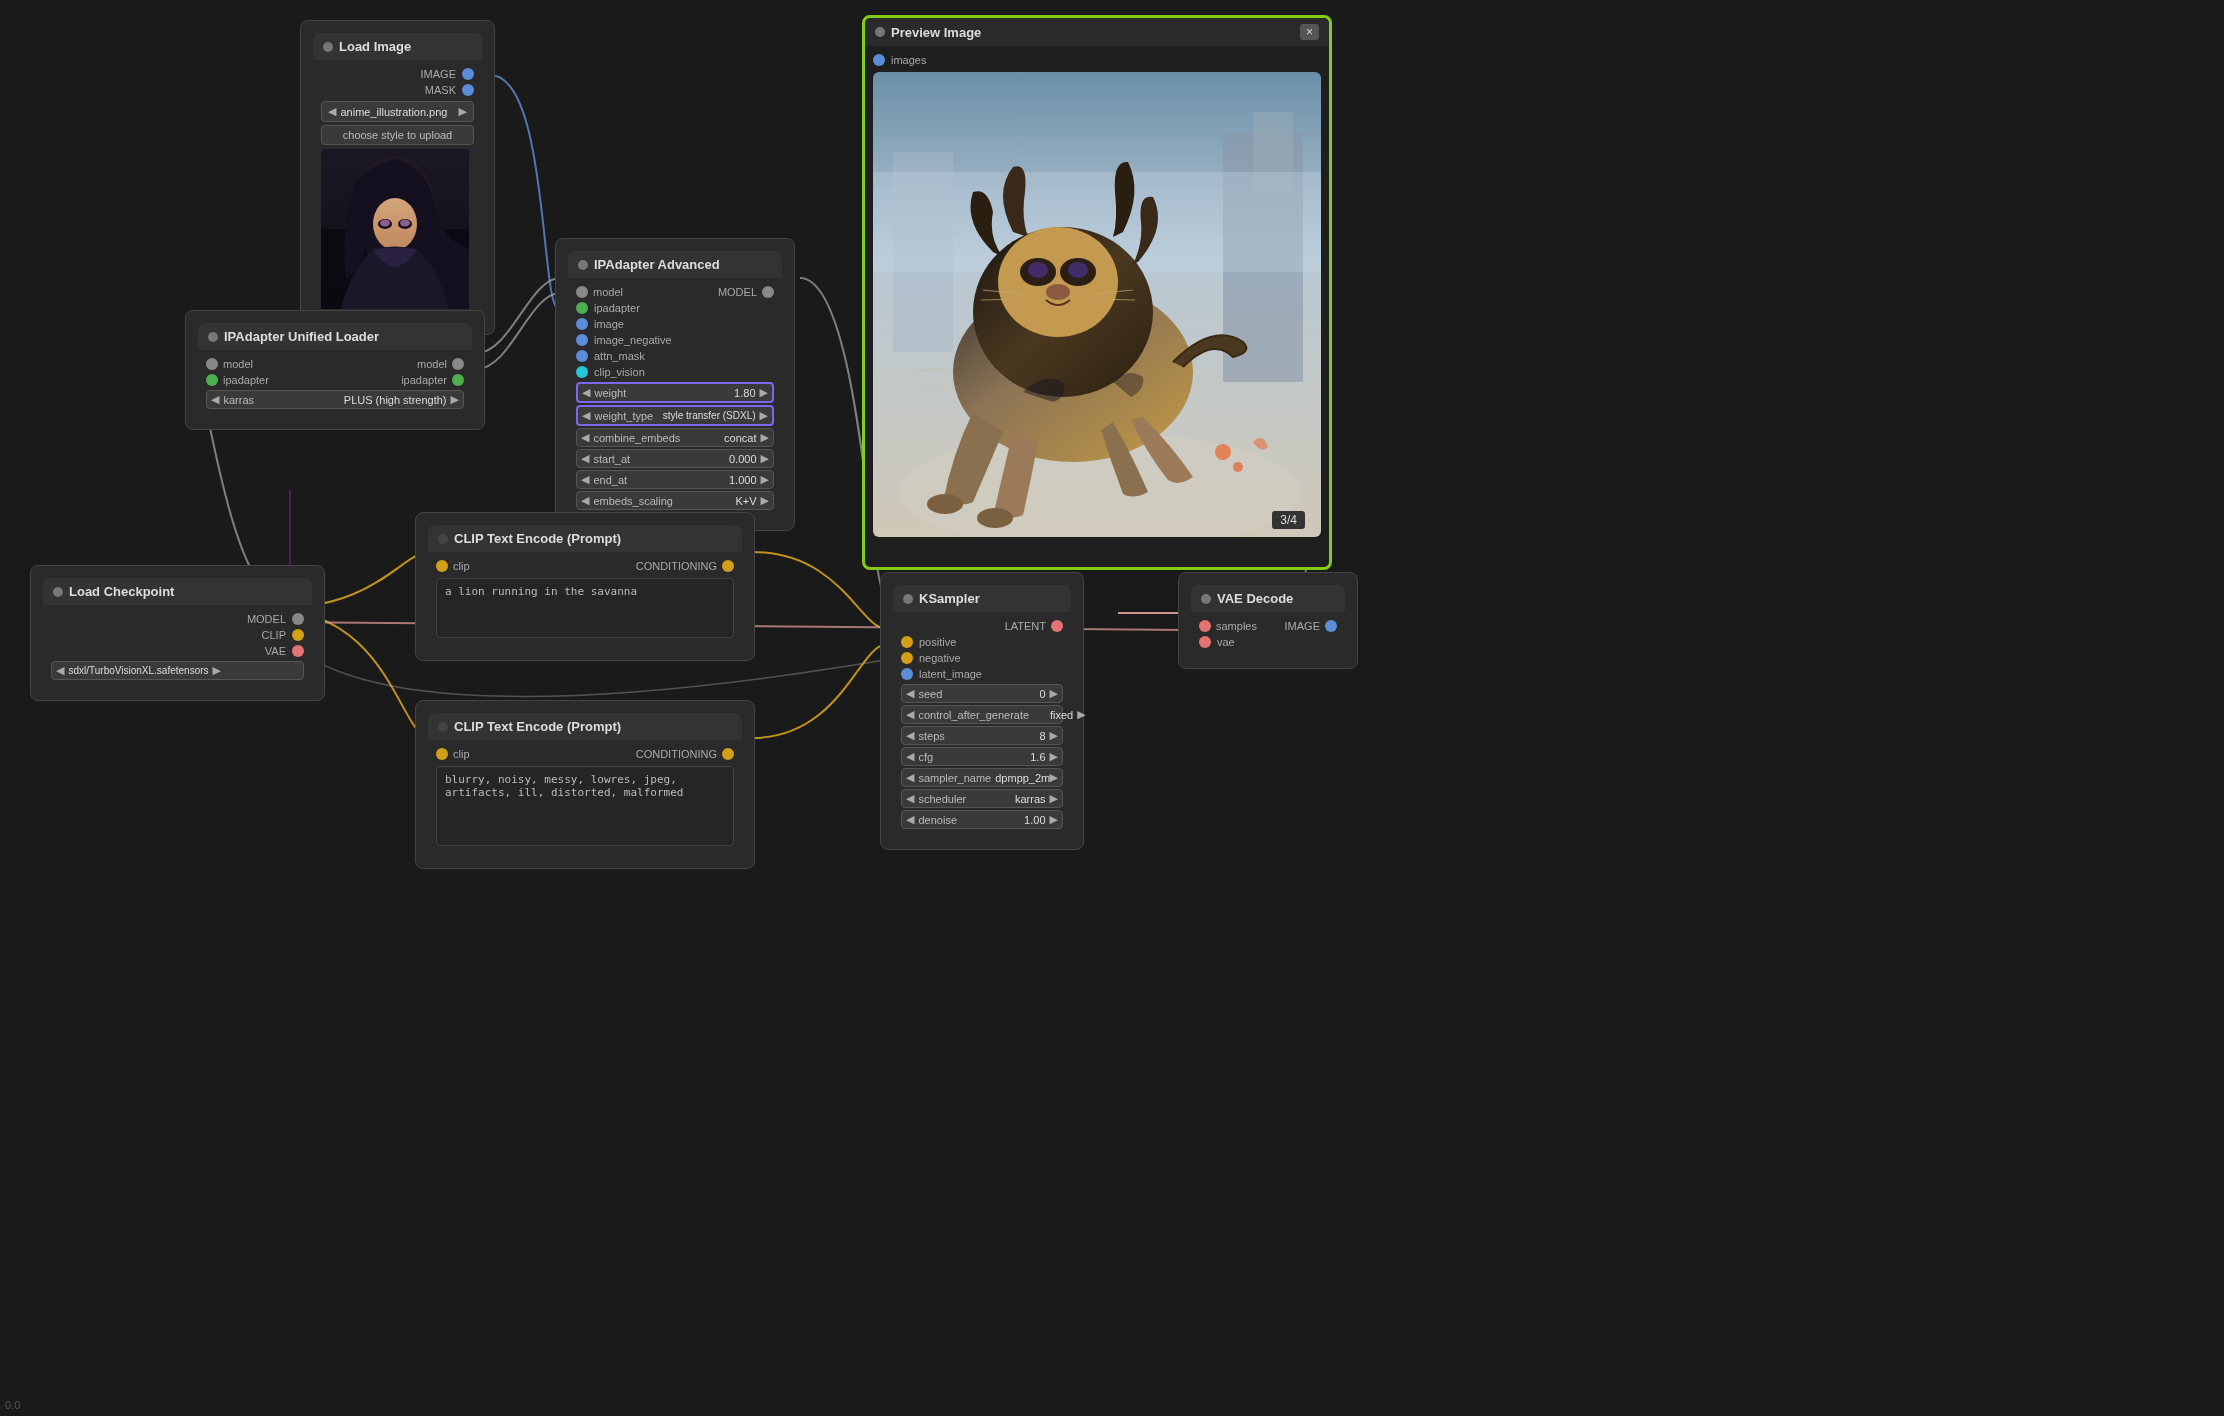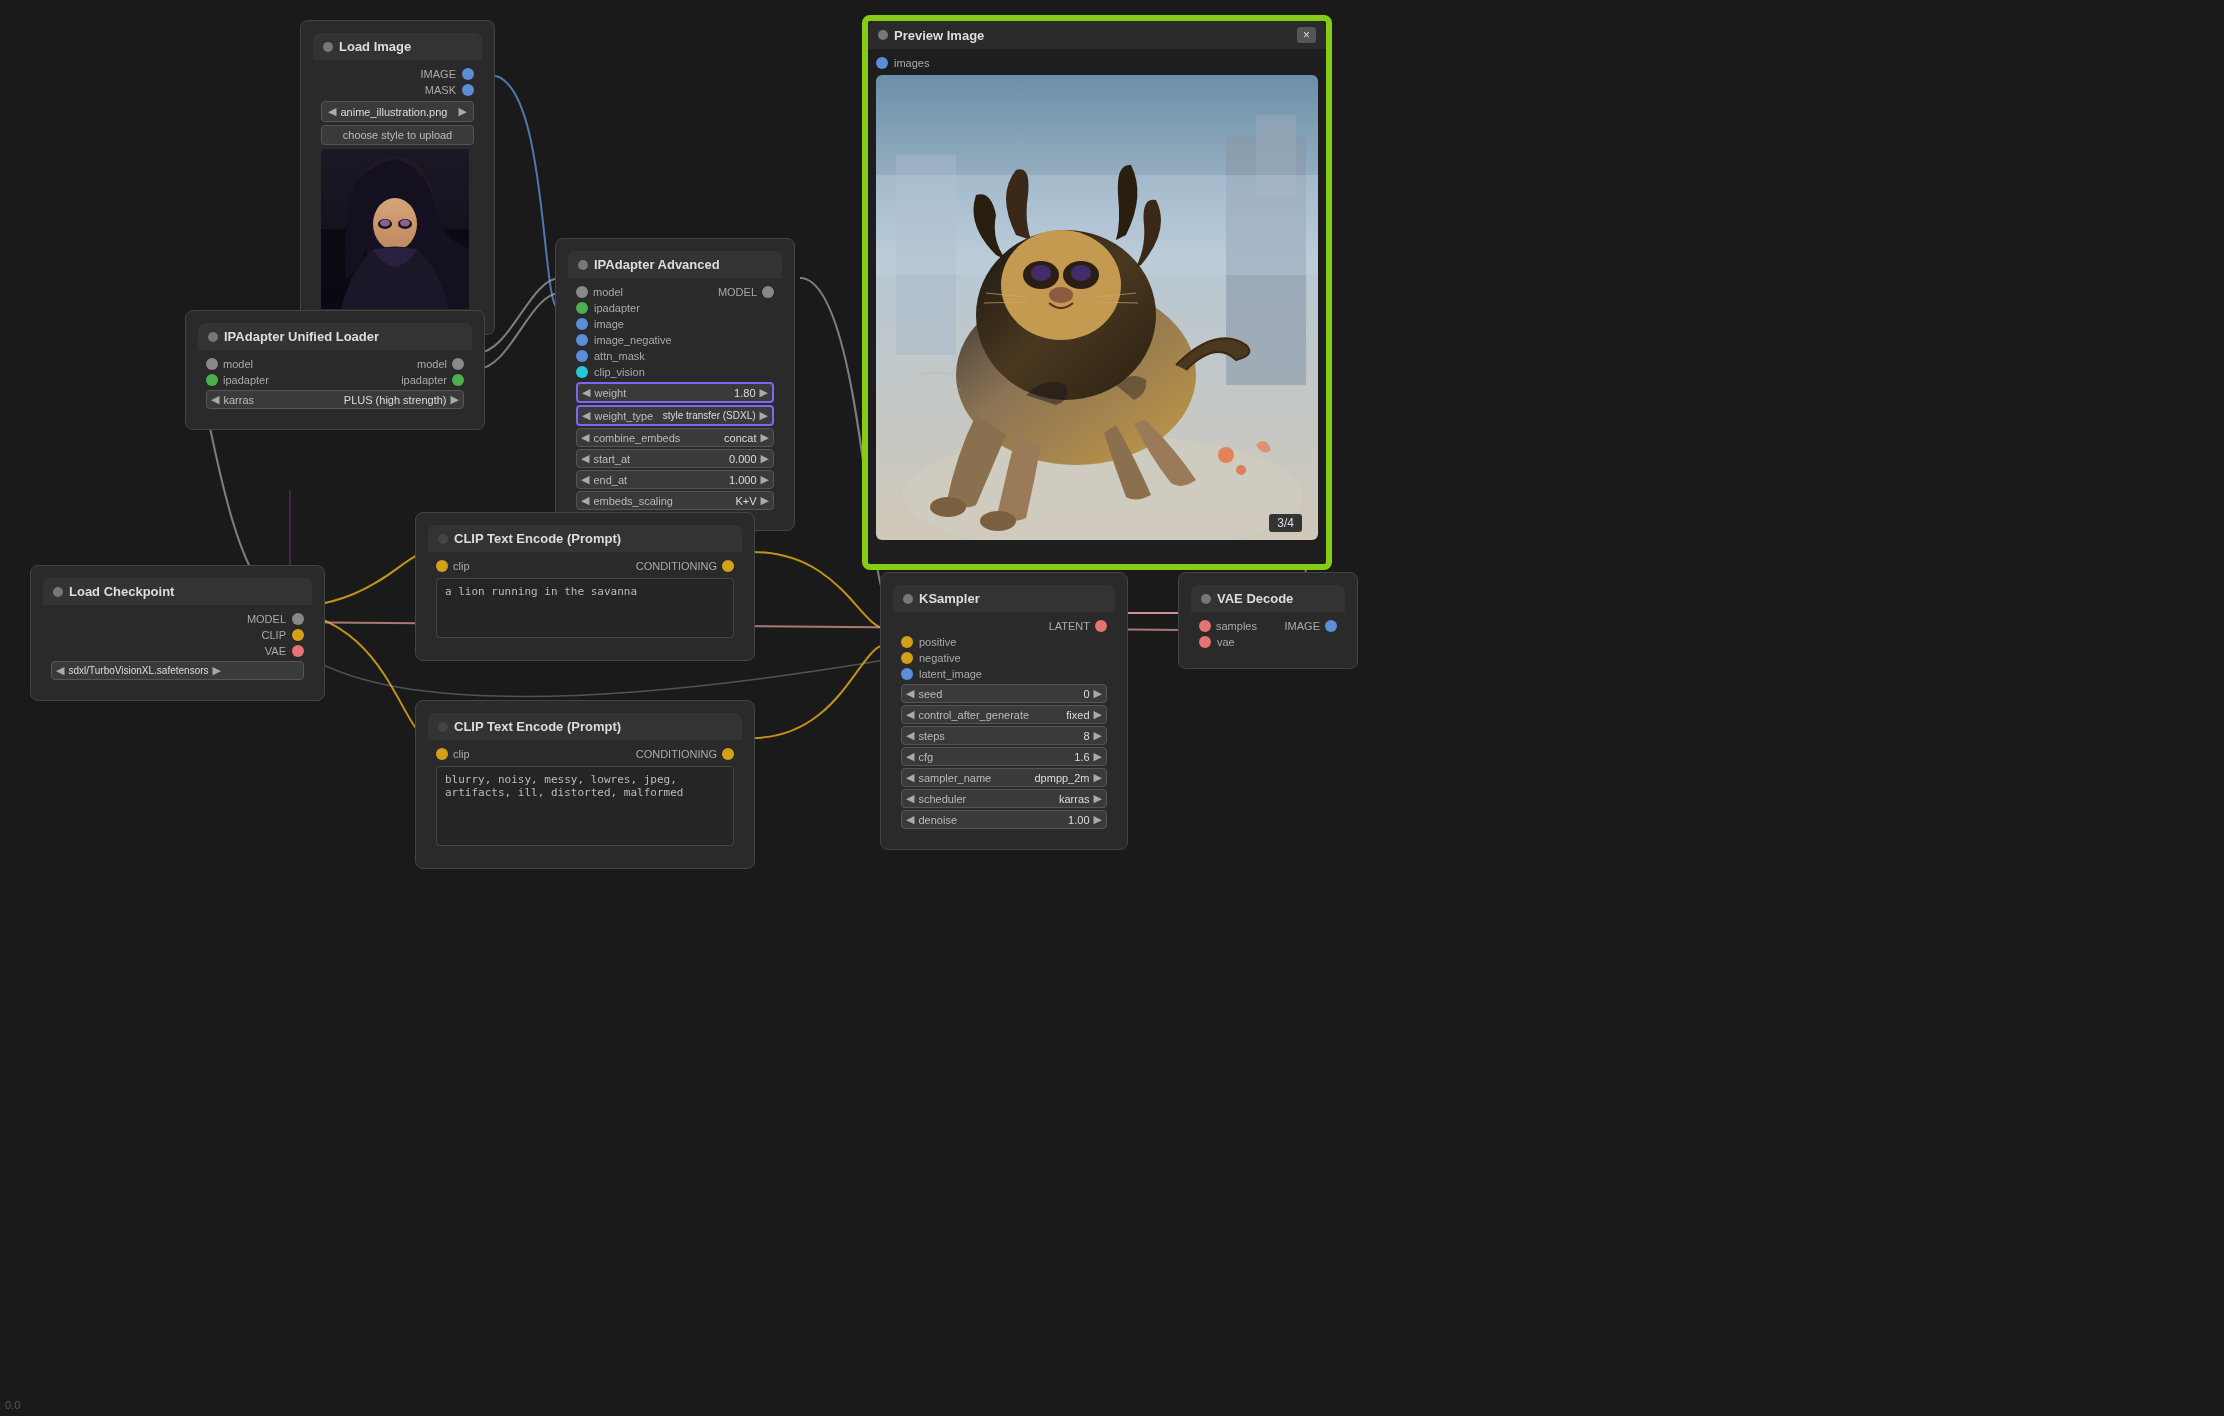--- a/index.html
+++ b/index.html
@@ -158,21 +158,21 @@
 
     .preview-image-container {
       margin: 4px 0;
       border-radius: 4px;
       overflow: hidden;
     }
 
     .canvas-node {
       position: absolute;
       background: #1e1e1e;
-      border: 6px solid #84cc16;
+      border: 3px solid #84cc16;
       border-radius: 8px;
     }
 
     .canvas-header {
       background: #2a2a2a;
       border-radius: 7px 7px 0 0;
       padding: 6px 10px;
       font-size: 13px;
       font-weight: 600;
       color: #ddd;
@@ -475,21 +475,21 @@
       </div>
       <div style="display:flex; align-items:center; gap:5px;">
         <span class="port-label">CONDITIONING</span>
         <div class="port port-yellow"></div>
       </div>
     </div>
     <div class="text-area-content" style="min-height:80px;">blurry, noisy, messy, lowres, jpeg, artifacts, ill, distorted, malformed</div>
   </div>
 </div>
 
-<div class="node" style="left:880px; top:572px; width:248px;">
+<div class="node" style="left:880px; top:572px; width:204px;">
   <div class="node-header">
     <span class="node-dot"></span>
     <span>KSampler</span>
   </div>
   <div class="node-body">
     <div style="display:flex; justify-content:space-between; align-items:center; padding:2px 0;">
       <div></div>
       <div style="display:flex; align-items:flex-start; gap:5px;">
         <span class="port-label">LATENT</span>
         <div class="port port-pink"></div>

